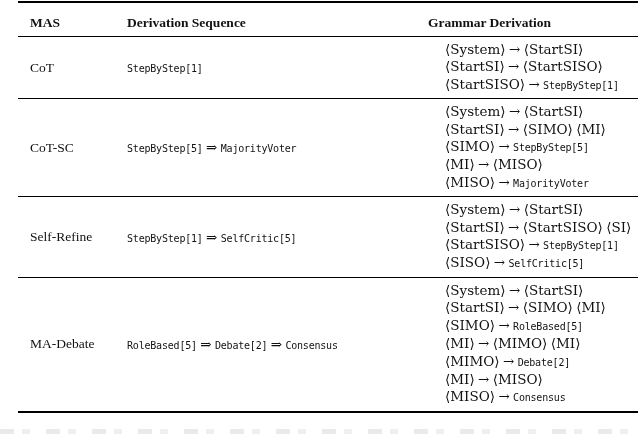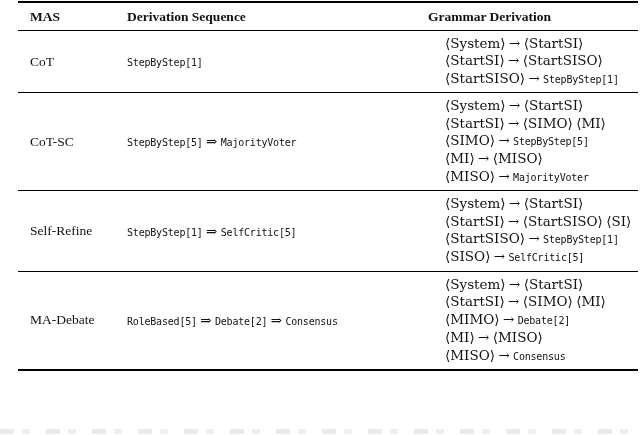--- a/index.html
+++ b/index.html
@@ -25,21 +25,21 @@
     box-sizing:border-box;
   }
   .thead{
     border-bottom:1px solid #000;
     min-height:26px;
     align-items:center;
   }
   .thead .hcell{
     font-weight:bold;
     font-size:13.5px;
-    padding:6px 0 5px 0;
+    padding:12px 0 5px 0;
   }
   .drow{ border-bottom:1px solid #000; }
   .drow:last-child{ border-bottom:none; }
   .mas-cell, .seq-cell{
     display:flex;
     align-items:center;
     font-size:13.5px;
   }
   .gram-cell{
     padding:4px 0;
@@ -119,20 +119,22 @@
           </div>
         </div>
         <div class="trow drow">
           <div class="mas-cell">MA-Debate</div>
           <div class="seq-cell">
             <span><span class="mono">RoleBased[5]</span> <span class="sym">⇒</span> <span class="mono">Debate[2]</span> <span class="sym">⇒</span> <span class="mono">Consensus</span></span>
           </div>
           <div class="gram-cell">
             <div class="gline"><span class="sym">⟨System⟩</span> <span class="sym">→</span> <span class="sym">⟨StartSI⟩</span></div>
             <div class="gline"><span class="sym">⟨StartSI⟩</span> <span class="sym">→</span> <span class="sym">⟨SIMO⟩</span> <span class="sym">⟨MI⟩</span></div>
+            <div class="gline"><span class="sym">⟨SIMO⟩</span> <span class="sym">→</span> <span class="mono">RoleBased[5]</span></div>
+            <div class="gline"><span class="sym">⟨MI⟩</span> <span class="sym">→</span> <span class="sym">⟨MIMO⟩</span> <span class="sym">⟨MI⟩</span></div>
             <div class="gline"><span class="sym">⟨MIMO⟩</span> <span class="sym">→</span> <span class="mono">Debate[2]</span></div>
             <div class="gline"><span class="sym">⟨MI⟩</span> <span class="sym">→</span> <span class="sym">⟨MISO⟩</span></div>
             <div class="gline"><span class="sym">⟨MISO⟩</span> <span class="sym">→</span> <span class="mono">Consensus</span></div>
           </div>
         </div>
       </div>
 
   </div>
 
   <div class="caption-remnant"></div>

